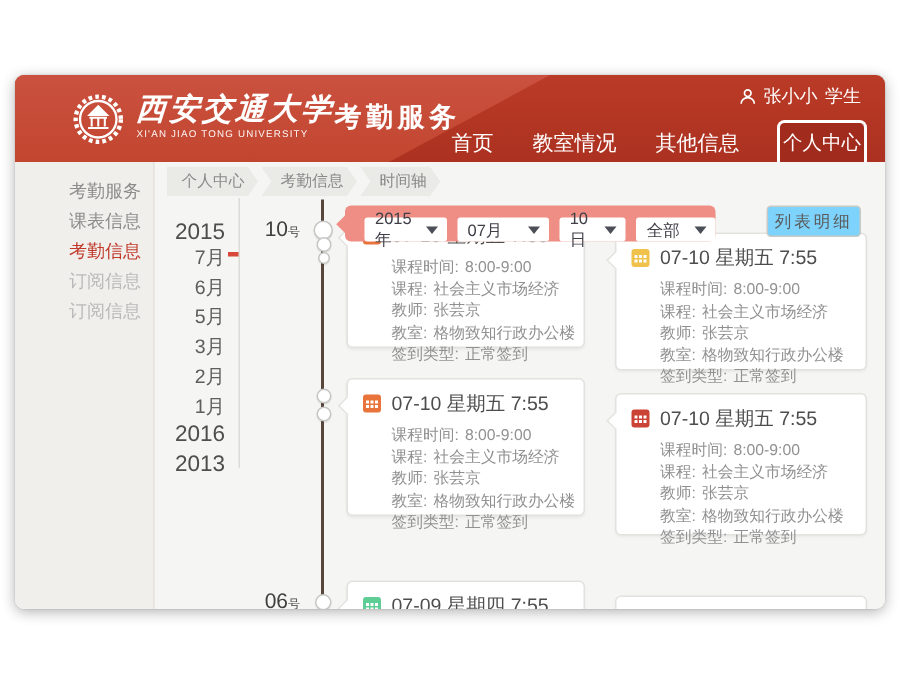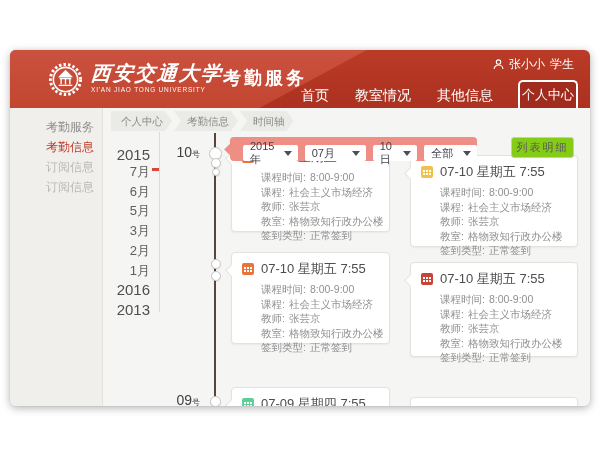--- a/index.html
+++ b/index.html
@@ -97,21 +97,21 @@
     background:#ee8e84; border-radius:4px; z-index:10; display:flex; align-items:flex-end;
     padding-left:13px; gap:7px; }
   .bubble::before { content:""; position:absolute; left:-4px; top:8px; width:9px; height:9px;
     background:#ee8e84; transform:rotate(45deg); }
   .dd { height:16px; background:#fff; border-radius:2px; display:flex; align-items:center;
     justify-content:space-between; padding:0 6px 0 7px; font-size:11px; color:#3f3f48; cursor:pointer; }
   .dd-year{width:58px;} .dd-month{width:65px;} .dd-day{width:47px;} .dd-type{width:56px;}
   .caret { width:0; height:0; border-left:4px solid transparent; border-right:4px solid transparent;
     border-top:5px solid #4c4f58; margin-left:4px; }
   .detail-btn { position:absolute; left:501px; top:29px; width:63px; height:21px; z-index:10;
-    background:#84cc16; border:1px solid #c9c9c6; border-radius:3px;
+    background:#7dd3fc; border:1px solid #c9c9c6; border-radius:3px;
     font-size:11px; color:#5a5a5a; letter-spacing:2px; cursor:pointer;
     font-family:inherit; }
 
   
   .person-icon svg { display:block; }
 </style>
 </head>
 <body>
 
 <div class="window">
@@ -150,20 +150,21 @@
       <span class="nav-item">教室情况</span>
       <span class="nav-item">其他信息</span>
       <span class="nav-tab">个人中心</span>
     </div>
   </div>
 
   <div class="content">
 
     <div class="sidebar">
       <div class="side-item">考勤服务</div>
+      <div class="side-item">课表信息</div>
       <div class="side-item active">考勤信息</div>
       <div class="side-item dim">订阅信息</div>
       <div class="side-item dim">订阅信息</div>
     </div>
 
     <div class="breadcrumb">
       <span class="crumb">个人中心</span>
       <span class="crumb">考勤信息</span>
       <span class="crumb">时间轴</span>
     </div>
@@ -187,21 +188,21 @@
     <div class="node" style="left:201px;top:50px;width:10px;height:10px;"></div>
     <div class="node" style="left:202px;top:60px;width:8px;height:8px;"></div>
     <div class="node" style="left:201px;top:151px;width:10px;height:10px;"></div>
     <div class="node" style="left:201px;top:163px;width:10px;height:10px;"></div>
     <div class="node" style="left:200px;top:288px;width:11px;height:11px;"></div>
 
     <div class="day-label" style="top:36px;">
       <span style="font-size:14px;">10</span><span>号</span>
     </div>
     <div class="day-label" style="top:284px;">
-      <span style="font-size:14px;">09</span><span>号</span>
+      <span style="font-size:14px;">06</span><span>号</span>
     </div>
 
     <div class="card c-l1">
       <div class="card-hd">
         <span class="card-icon" style="background: rgb(232, 116, 59);">
             <i></i>
           </span>
         <span class="card-title">07-10 星期五 7:55</span>
       </div>
       <div class="card-rows">

